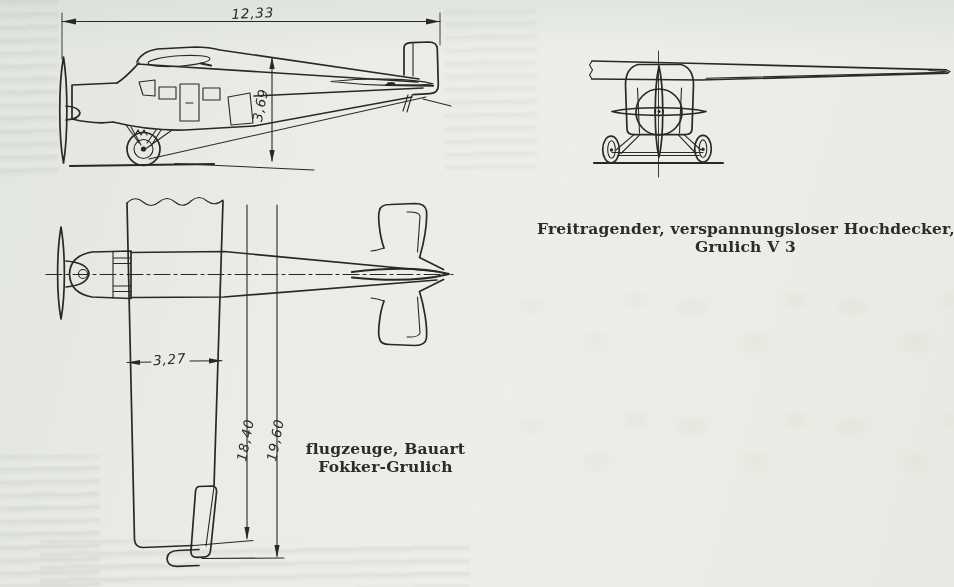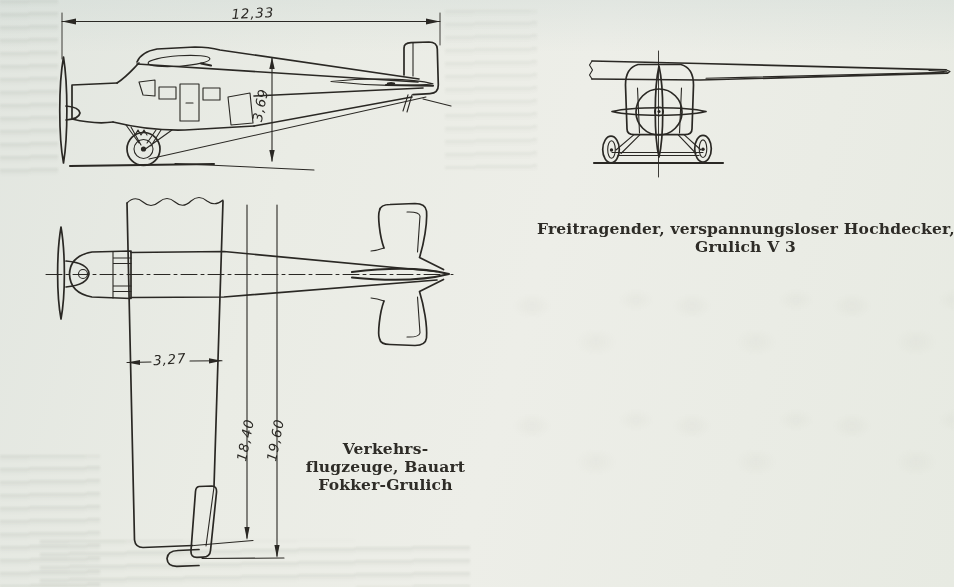--- a/index.html
+++ b/index.html
@@ -188,21 +188,20 @@
       <ellipse class="ln w1" cx="611.5" cy="149.5" rx="3.8" ry="8.8"></ellipse>
       <circle class="ink" cx="611.5" cy="150" r="1.7"></circle>
       <ellipse class="ln w2" cx="703" cy="148.7" rx="8.3" ry="13.3"></ellipse>
       <ellipse class="ln w1" cx="703" cy="148.7" rx="3.8" ry="8.8"></ellipse>
       <circle class="ink" cx="703" cy="149.2" r="1.7"></circle>
       <path class="ln w3" d="M594,163 H723"></path>
     </g>
   </svg>
 
   <div class="caption caption-left">
-    <div>Verkehrs-</div>
     <div>flugzeuge, Bauart</div>
     <div>Fokker-Grulich</div>
   </div>
 
   <div class="caption caption-right">
     <div class="l1">Freitragender, verspannungsloser Hochdecker, Bau</div>
     <div class="l2">Grulich V 3</div>
   </div>
 
 </div>

